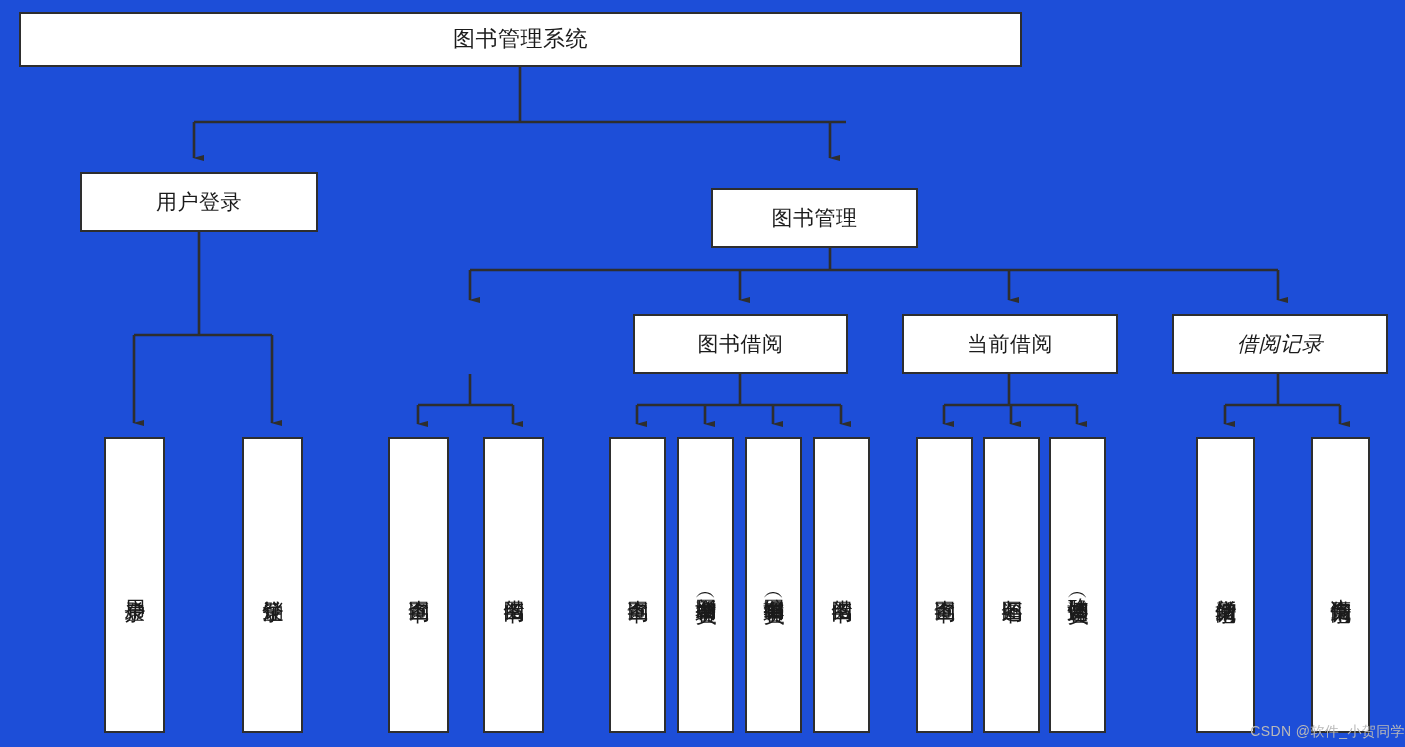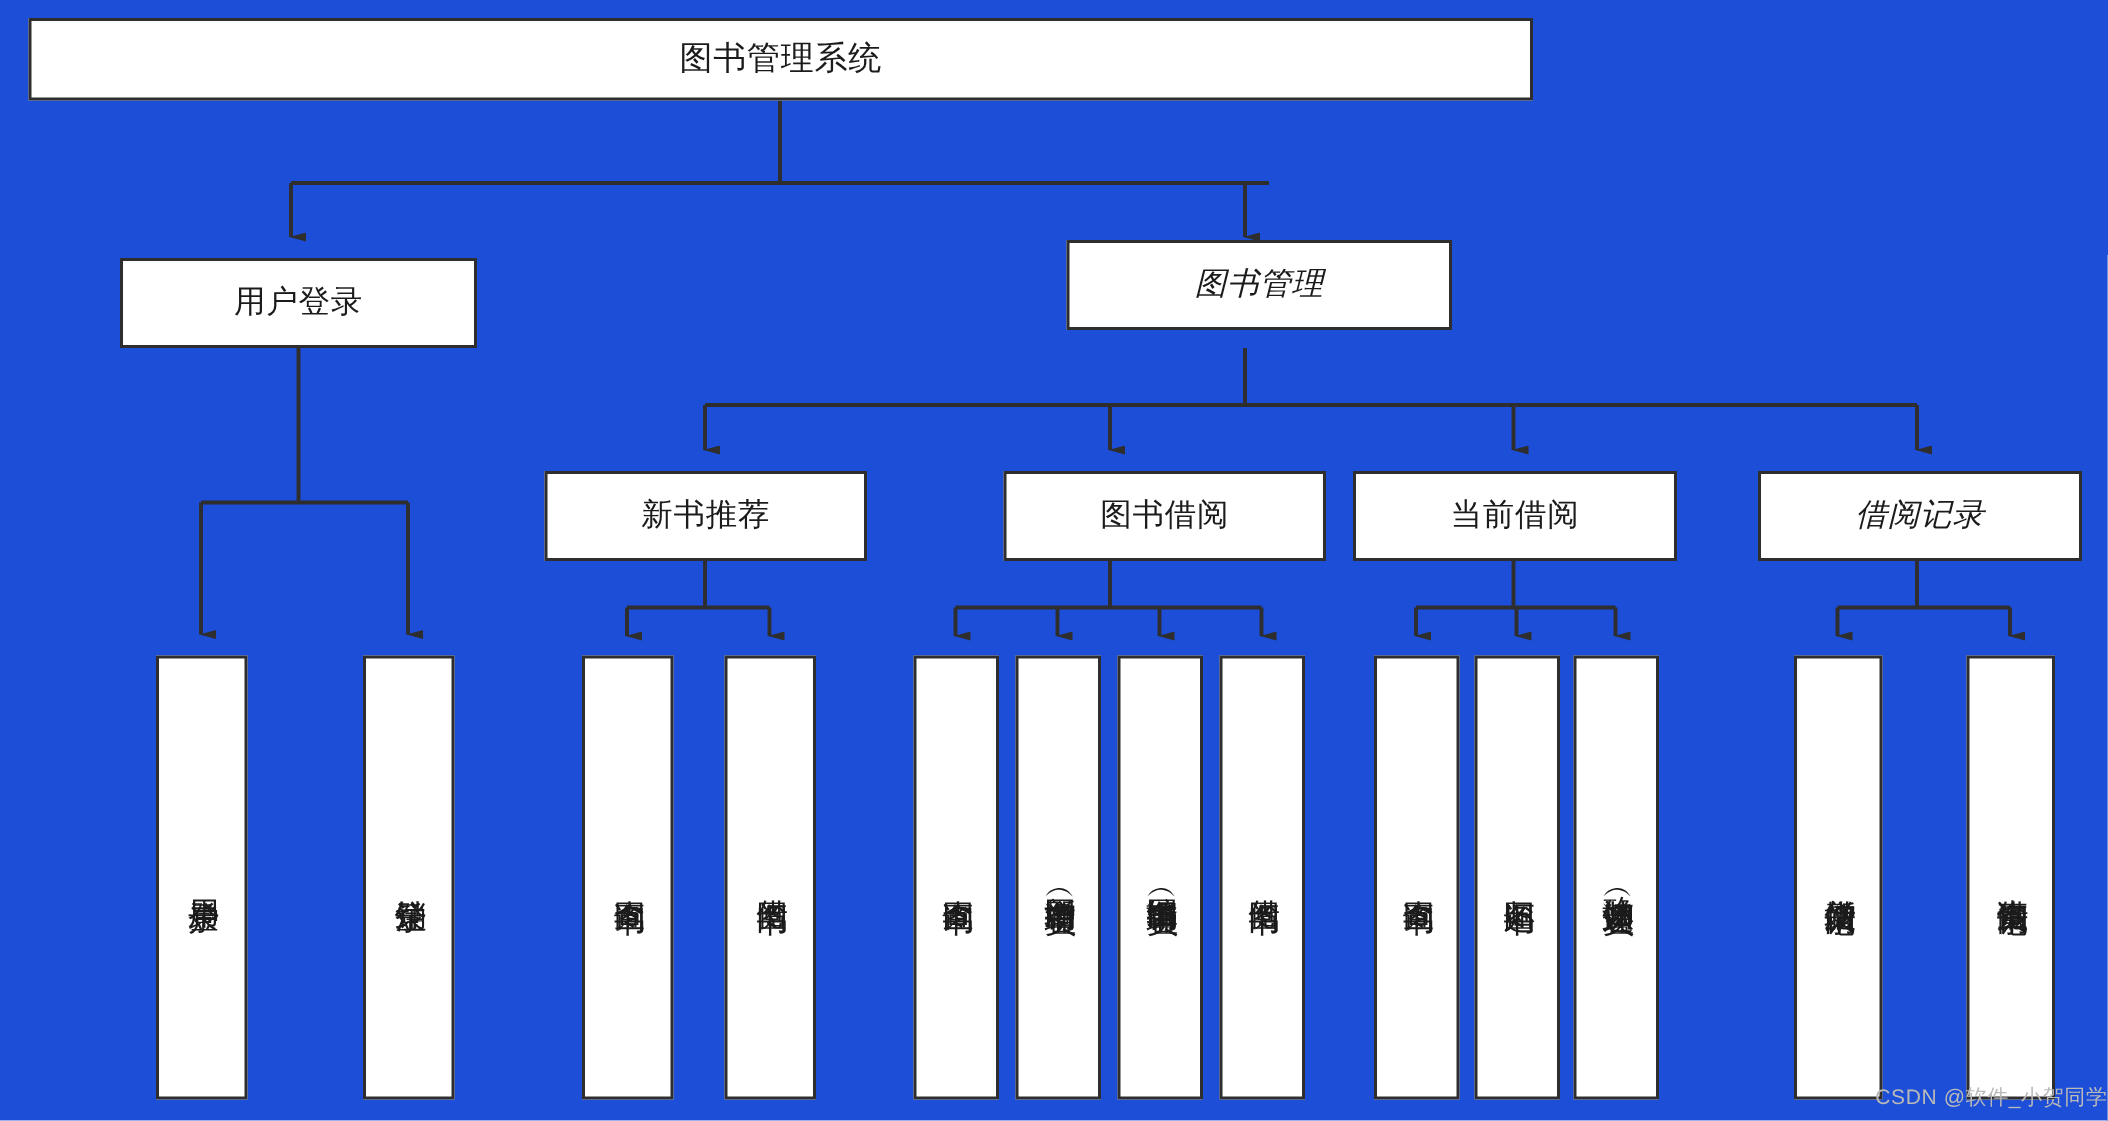--- a/index.html
+++ b/index.html
@@ -122,28 +122,25 @@
     </g>
   </svg>
 
   <div class="node root" style="left:19px; top:12px; width:1003px; height:55px;">
     <span class="label">图书管理系统</span>
   </div>
 
   <div class="node" style="left:80px; top:172px; width:238px; height:60px;">
     <span class="label">用户登录</span>
   </div>
-  <div class="node" style="left:711px; top:160px; width:257px; height:60px;font-style:italic;">
+  <div class="node" style="left:711px; top:188px; width:207px; height:60px;">
     <span class="label">图书管理</span>
   </div>
 
-  <div class="node" style="left:363px; top:314px; width:215px; height:60px;">
-    <span class="label">新书推荐</span>
-  </div>
-  <div class="node" style="left:633px; top:314px; width:215px; height:60px;margin-left:36px;">
+  <div class="node" style="left:633px; top:314px; width:215px; height:60px;">
     <span class="label">图书借阅</span>
   </div>
   <div class="node" style="left:902px; top:314px; width:216px; height:60px;">
     <span class="label">当前借阅</span>
   </div>
   <div class="node" style="left:1172px; top:314px; width:216px; height:60px;font-style:italic;">
     <span class="label">借阅记录</span>
   </div>
 
   <div class="node vertical" style="left:104px; top:437px; width:61px; height:296px;">

